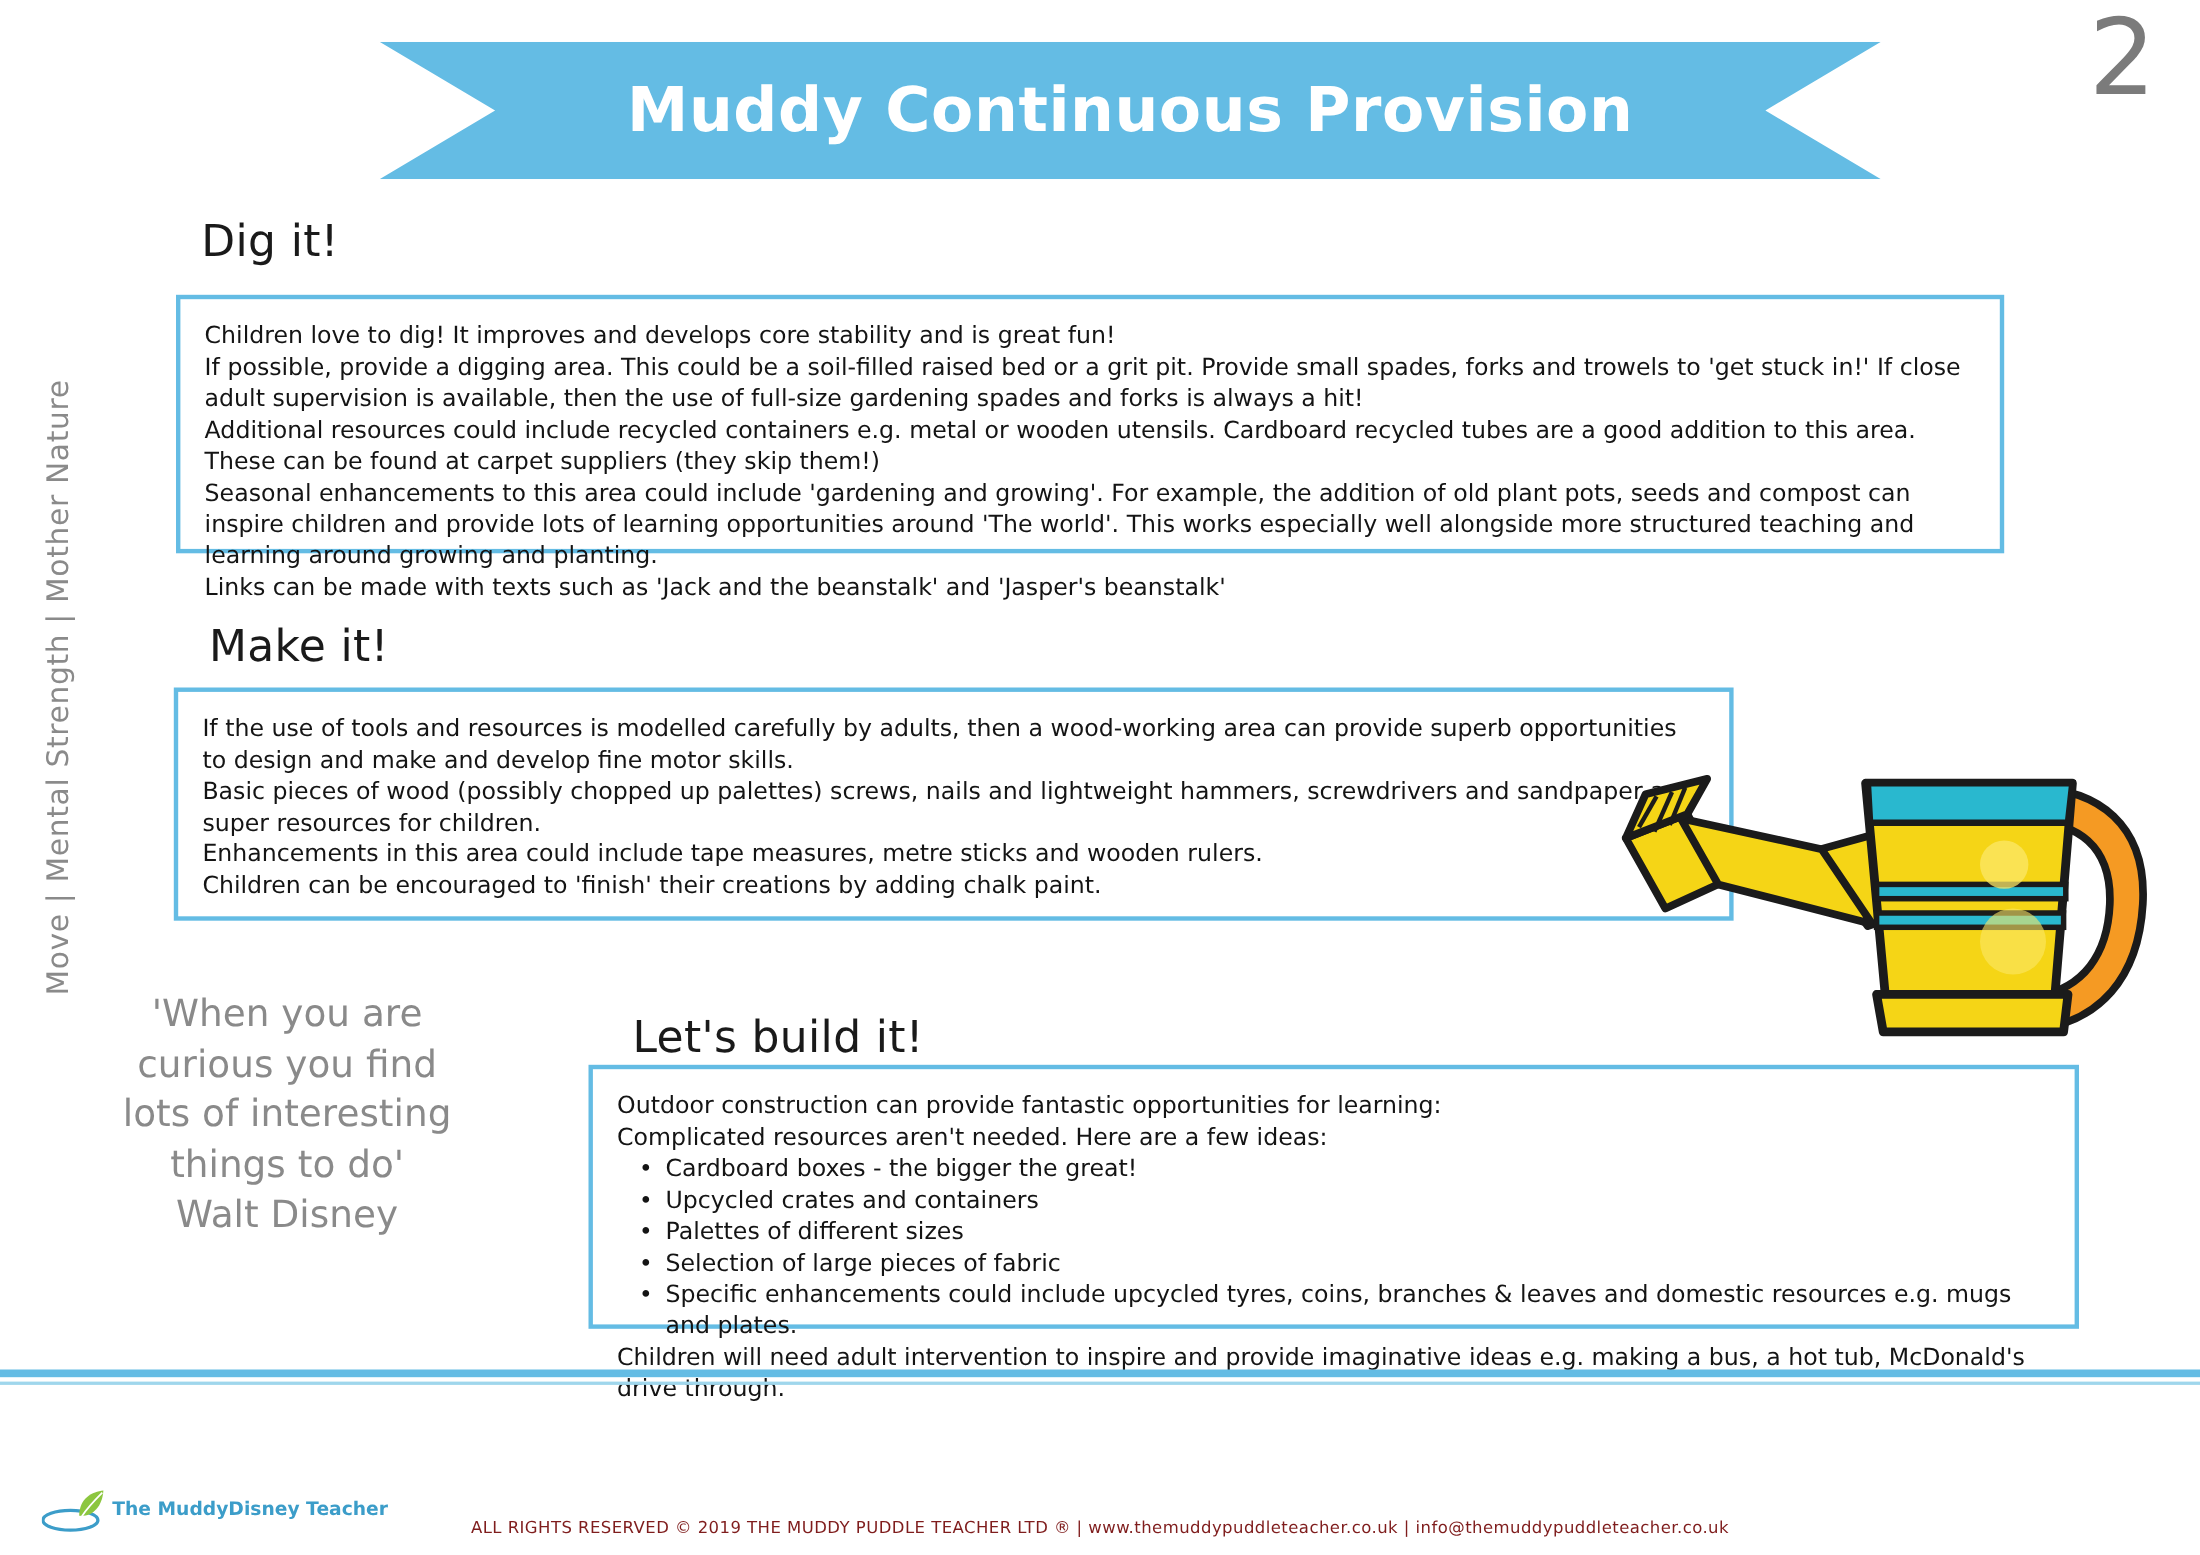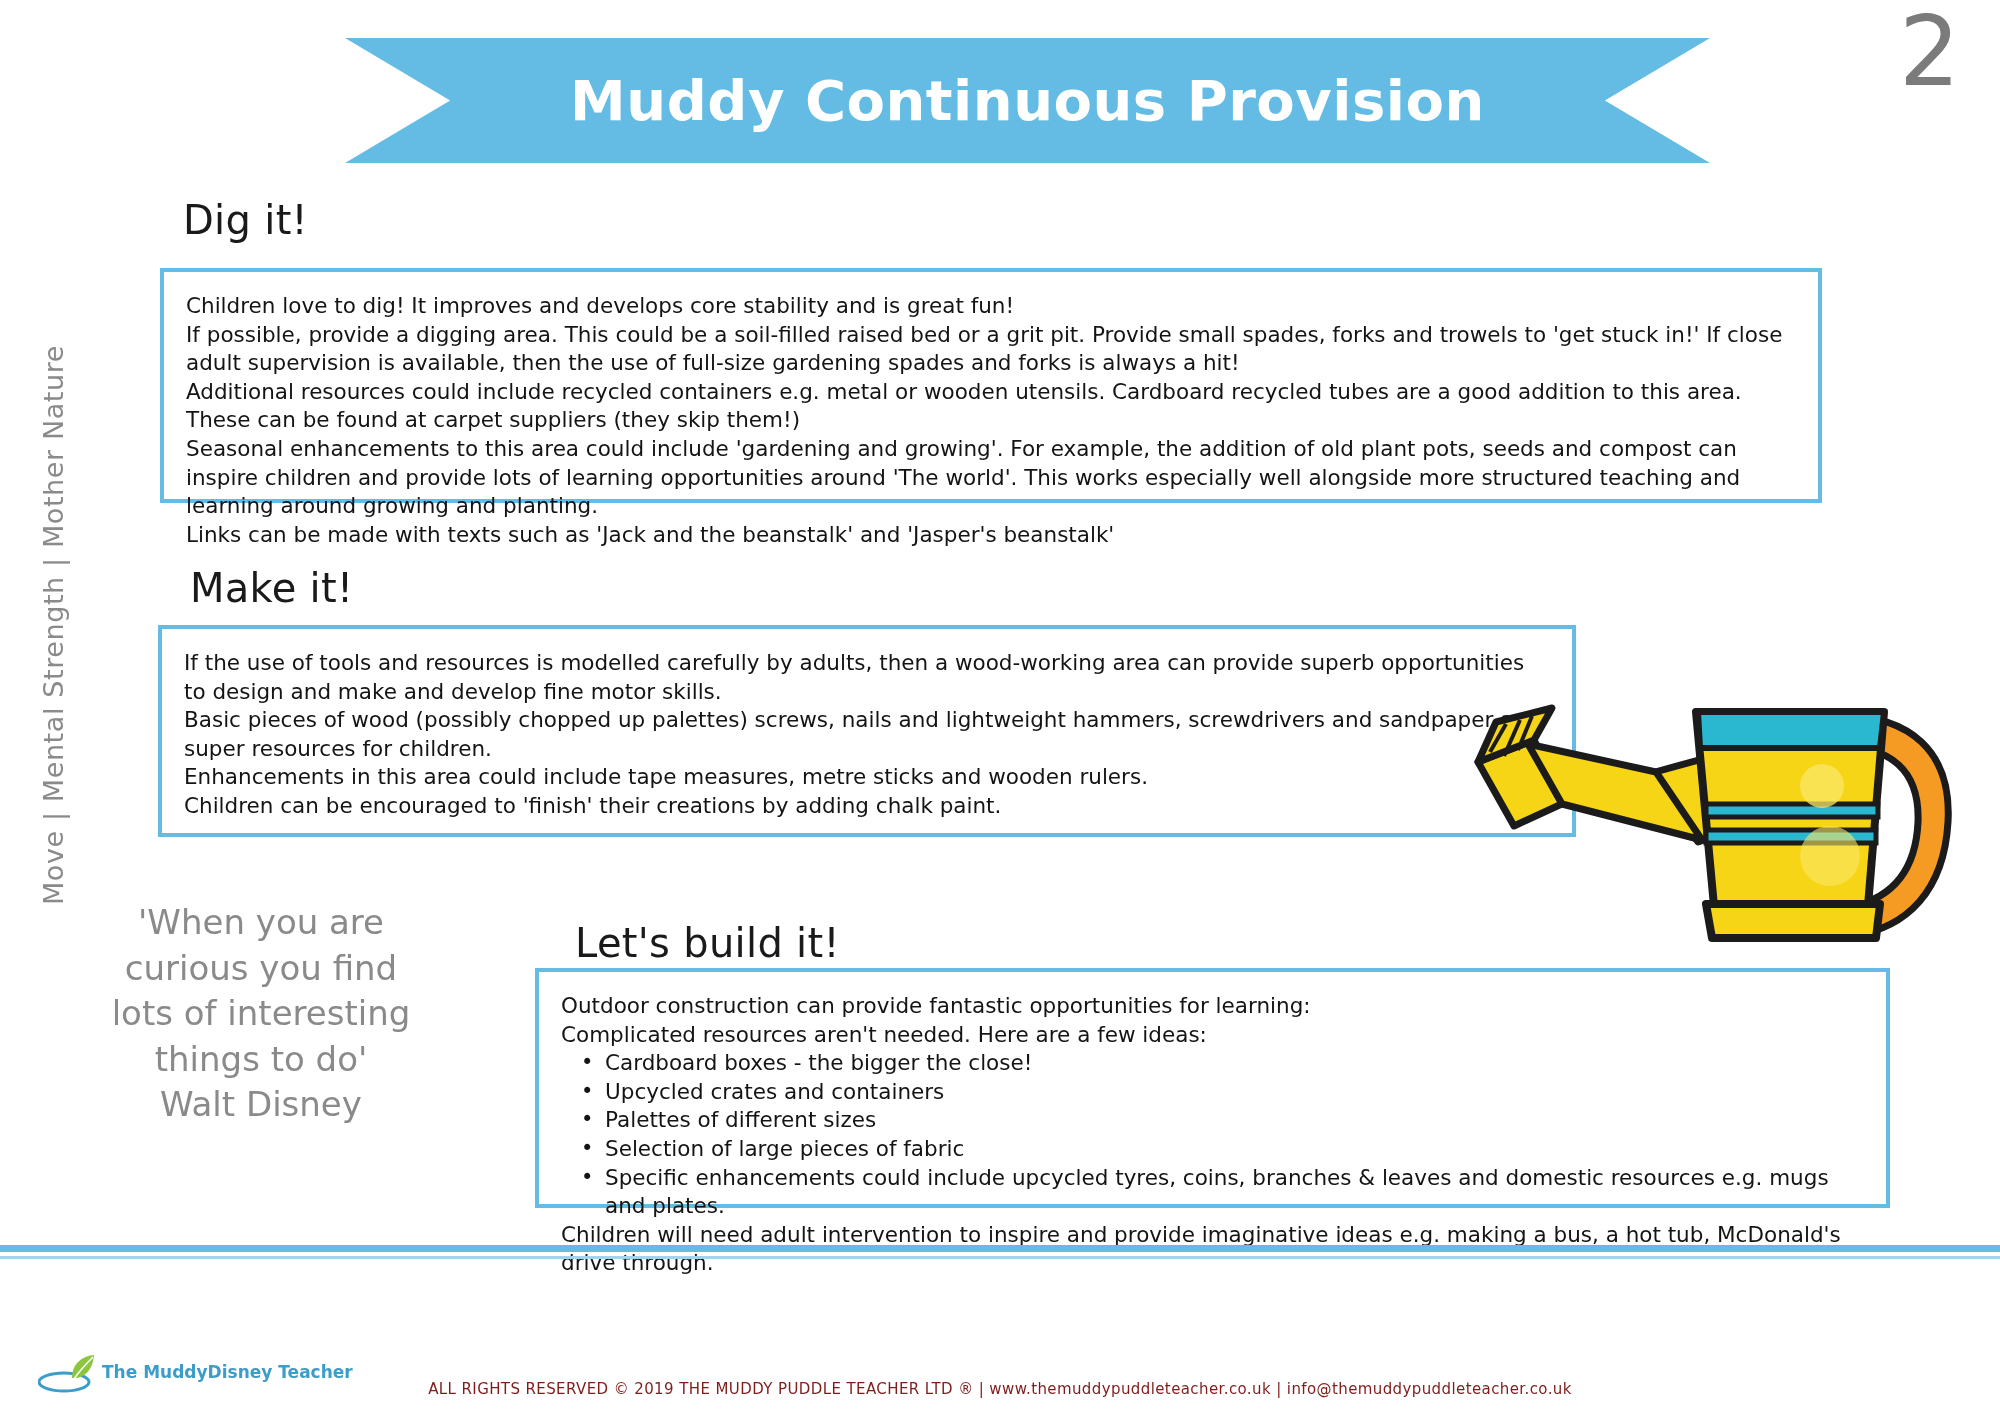--- a/index.html
+++ b/index.html
@@ -248,21 +248,21 @@
   <span>'When you are curious you find lots of interesting things to do'</span>
   <span class="author">Walt Disney</span>
 </div>
 
 <div class="section-heading" id="heading-build">Let's build it!</div>
 <div class="content-box" id="box-build">
   <div class="body">
     <p>Outdoor construction can provide fantastic opportunities for learning:</p>
     <p>Complicated resources aren't needed. Here are a few ideas:</p>
     <ul>
-      <li>Cardboard boxes - the bigger the close!</li>
+      <li>Cardboard boxes - the bigger the great!</li>
       <li>Upcycled crates and containers</li>
       <li>Palettes of different sizes</li>
       <li>Selection of large pieces of fabric</li>
       <li>Specific enhancements could include upcycled tyres, coins, branches &amp; leaves and domestic resources e.g. mugs and plates.</li>
     </ul>
     <p>Children will need adult intervention to inspire and provide imaginative ideas e.g. making a bus, a hot tub, McDonald's drive through.</p>
   </div>
 </div>
 
 <div class="watering-can">

